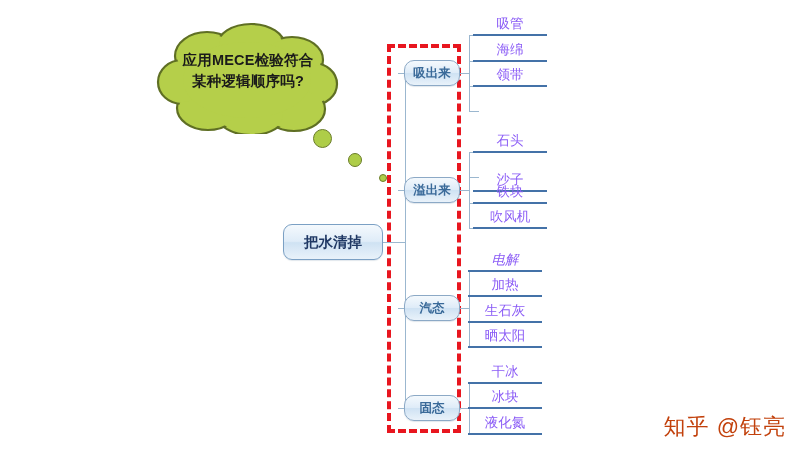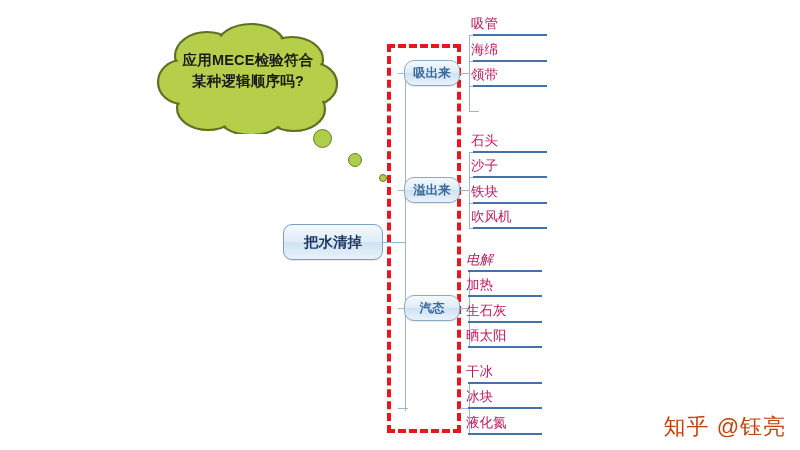--- a/index.html
+++ b/index.html
@@ -109,22 +109,23 @@
     position: absolute;
     width: 78px;
     height: 28px;
     box-sizing: border-box;
   }
   .leaf-label {
     position: absolute;
     left: 0;
     bottom: 4px;
     width: 100%;
+    text-align: center;
     font-size: 13.5px;
-    color: #be185d;
+    color: #8b5cf6;
     line-height: 16px;
   }
   .leaf-rule {
     position: absolute;
     left: 2px;
     bottom: 0;
     width: 74px;
     height: 2px;
     background: #4472a8;
   }
@@ -191,20 +192,23 @@
 
   <div class="node branch-node" style="left:404px; top:60px;">
     <span>吸出来</span>
   </div>
   <div class="node branch-node" style="left:404px; top:177px;font-family:Liberation Mono, monospace;">
     <span>溢出来</span>
   </div>
   <div class="node branch-node" style="left:404px; top:295px;">
     <span>汽态</span>
   </div>
+  <div class="node branch-node" style="left:404px; top:395px;">
+    <span>固态</span>
+  </div>
 
   <div id="root-node" class="node">
     <span>把水清掉</span>
   </div>
 
   <div class="conn conv conn-h" style="left:460px; top:73px; width:10px;"></div>
   <div class="conn conn-v" style="left:469px; top:35px; height:76px;"></div>
   <div class="conn conn-h" style="left:469px; top:35px;  width:10px;"></div>
   <div class="conn conn-h" style="left:469px; top:61px;  width:10px;"></div>
   <div class="conn conn-h" style="left:469px; top:86px;  width:10px;"></div>
@@ -227,21 +231,21 @@
   <div class="conn conn-v" style="left:469px; top:152px; height:76px;"></div>
   <div class="conn conn-h" style="left:469px; top:152px; width:10px;"></div>
   <div class="conn conn-h" style="left:469px; top:177px; width:10px;"></div>
   <div class="conn conn-h" style="left:469px; top:203px; width:10px;"></div>
   <div class="conn conn-h" style="left:469px; top:228px; width:10px;"></div>
 
   <div class="leaf" style="left:471px; top:125px;">
     <div class="leaf-label">石头</div>
     <div class="leaf-rule"></div>
   </div>
-  <div class="leaf" style="left:471px; top:150px;padding-left:48px;">
+  <div class="leaf" style="left:471px; top:164px;padding-left:48px;">
     <div class="leaf-label">沙子</div>
     <div class="leaf-rule"></div>
   </div>
   <div class="leaf" style="left:471px; top:176px;">
     <div class="leaf-label">铁块</div>
     <div class="leaf-rule"></div>
   </div>
   <div class="leaf" style="left:471px; top:201px;">
     <div class="leaf-label">吹风机</div>
     <div class="leaf-rule"></div>

